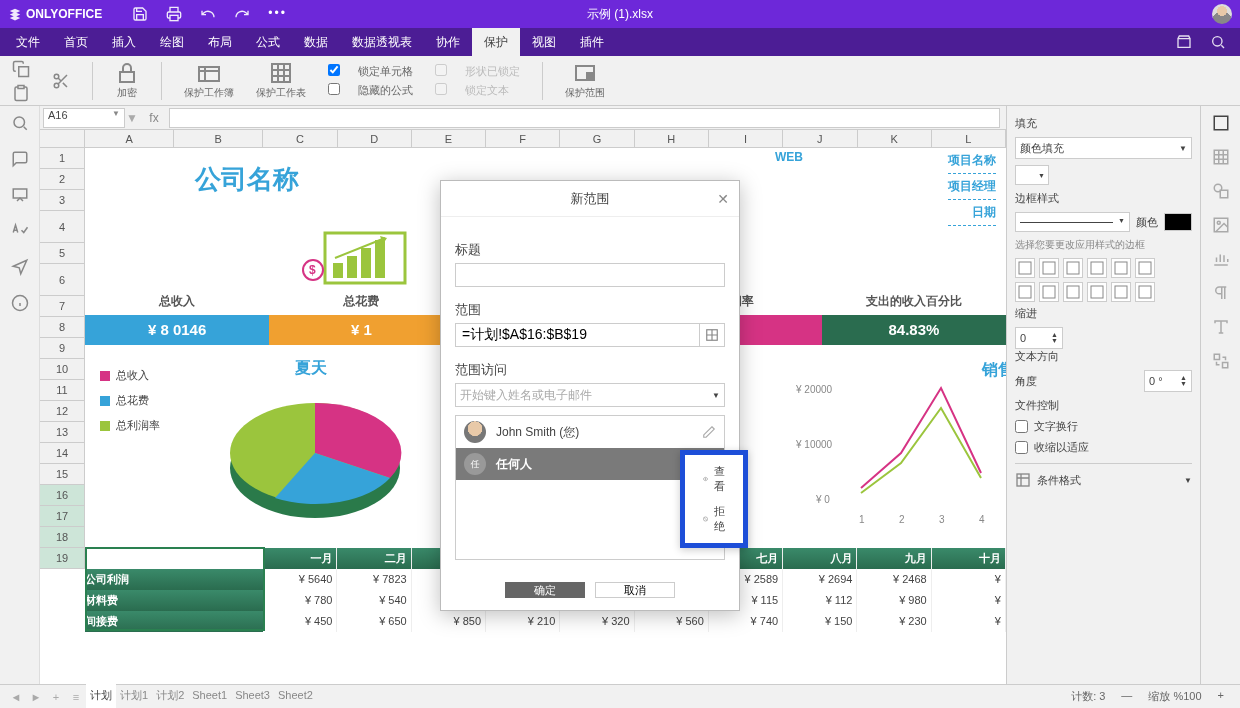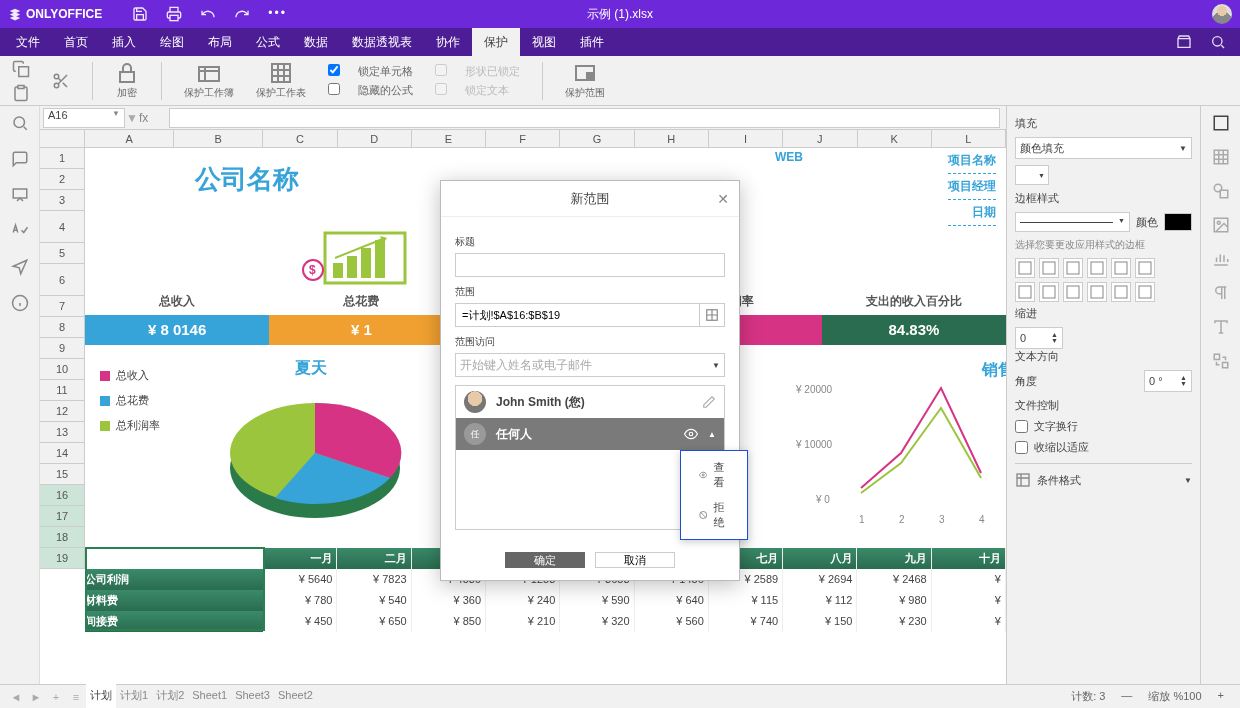--- a/index.html
+++ b/index.html
@@ -23,21 +23,21 @@
 .rchecks{display:flex;flex-direction:column;gap:4px;justify-content:center}
 .rcheck{display:flex;align-items:flex-start;gap:18px;font-size:11px;color:#666}
 .rcheck input{width:12px;height:12px}
 .rcheck.disabled{color:#bbb}
 .main{display:flex;height:calc(100% - 28px - 28px - 50px - 18px)}
 .left-sb{width:40px;background:#f1f1f1;border-right:1px solid #ddd;display:flex;flex-direction:column;align-items:center;padding-top:8px;gap:18px}
 .lsb-icon{width:18px;height:18px;color:#888;cursor:pointer}
 .ctr{flex:1;display:flex;flex-direction:column;position:relative;overflow:hidden}
 .namebox-row{height:24px;background:#f1f1f1;border-bottom:1px solid #ccc;display:flex;align-items:center}
 .namebox{width:82px;height:20px;border:1px solid #ccc;background:#fff;margin-left:3px;padding:0 4px;font-size:11px;display:flex;align-items:flex-start;justify-content:space-between}
-.fx-lbl{width:30px;color:#888}
+.fx-lbl{width:30px;text-align:center;color:#888}
 .fx-input{flex:1;height:20px;border:1px solid #ccc;background:#fff;margin-right:6px}
 .sheet{flex:1;position:relative;background:#fff;overflow:hidden}
 .colhdrs{position:absolute;top:0;left:45px;right:0;height:18px;background:#f1f1f1;border-bottom:1px solid #ccc;display:flex}
 .colhdr{border-right:1px solid #ccc;text-align:center;font-size:11px;line-height:18px;color:#555}
 .rowhdrs{position:absolute;top:18px;left:0;width:45px;background:#f1f1f1;border-right:1px solid #ccc}
 .rowhdr{height:21px;border-bottom:1px solid #ccc;text-align:center;font-size:11px;line-height:21px;color:#555}
 .corner{position:absolute;top:0;left:0;width:45px;height:18px;background:#f1f1f1;border-right:1px solid #ccc;border-bottom:1px solid #ccc}
 .canvas{position:absolute;top:18px;left:45px;right:0;bottom:0}
 .company{position:absolute;top:14px;left:110px;font-size:26px;color:#36a3d9;font-weight:bold;font-family:'Microsoft YaHei'}
 .meta-r{position:absolute;top:0;right:10px;text-align:right;font-size:12px;color:#36a3d9;font-weight:bold}
@@ -72,30 +72,30 @@
 .far-sb{width:40px;background:#f1f1f1;border-left:1px solid #ccc;display:flex;flex-direction:column;align-items:center;padding-top:8px;gap:16px}
 .tabs{position:absolute;bottom:0;left:0;right:0;height:24px;background:#f1f1f1;border-top:1px solid #ccc;display:flex;align-items:center;padding:0 6px;font-size:11px}
 .tab-nav{width:20px;text-align:center;color:#aaa;cursor:pointer}
 .tab{padding:0 4px;height:28px;line-height:24px;cursor:pointer;color:#888}
 .tab.active{border-bottom:2px solid #2a6c4f;color:#444;background:#fff}
 .status{margin-left:auto;display:flex;gap:16px;color:#666;padding-right:10px}
 .dialog{position:absolute;top:180px;left:440px;width:300px;background:#fff;border:1px solid #bbb;box-shadow:0 4px 20px rgba(0,0,0,.25);z-index:100}
 .dlg-title{height:36px;display:flex;align-items:center;justify-content:center;font-size:13px;position:relative;border-bottom:1px solid #eee}
 .dlg-close{position:absolute;right:10px;top:10px;cursor:pointer;color:#888;font-size:14px}
 .dlg-body{padding:10px 14px}
-.dlg-lbl{font-size:10px;margin-bottom:4px;margin-top:8px}
-.dlg-inp{width:100%;height:24px;border:1px solid #ccc;padding:0 6px;font-size:11px}
+.dlg-lbl{font-size:13px;margin-bottom:4px;margin-top:14px}
+.dlg-inp{width:100%;height:24px;border:1px solid #ccc;padding:0 6px;font-size:14px}
 .dlg-range{display:flex}
 .dlg-range input{flex:1;border-right:0}
 .dlg-range .btn{width:26px;border:1px solid #ccc;display:flex;align-items:center;justify-content:center}
 .user-list{border:1px solid #ccc;margin-top:8px;height:145px}
 .user-row{height:32px;display:flex;align-items:center;padding:0 8px;gap:10px;font-size:12px}
 .user-row.sel{background:#7a7a7a;color:#fff}
 .uavatar{width:22px;height:22px;border-radius:50%;background:#ddd;display:flex;align-items:center;justify-content:center;font-size:9px}
-.popup{position:absolute;top:450px;left:680px;width:68px;background:#fff;border:1px solid #1d4ed8;box-shadow:0 2px 8px rgba(0,0,0,.2);z-index:101;padding:4px 8px}
+.popup{position:absolute;top:450px;left:680px;width:68px;background:#fff;border:5px solid #1d4ed8;box-shadow:0 2px 8px rgba(0,0,0,.2);z-index:101;padding:4px 8px}
 .pop-item{padding:5px 10px;font-size:11px;cursor:pointer;display:flex;align-items:center;gap:6px}
 .dlg-btns{display:flex;gap:10px;justify-content:center;padding:12px}
 .dlg-btn{width:80px;height:16px;border:1px solid #ccc;background:#fff;font-size:11px;cursor:pointer}
 .dlg-btn.primary{background:#666;color:#fff;border-color:#666}
 svg{display:block}
 </style>
 </head>
 <body>
 
 <div class="titlebar">
@@ -613,21 +613,21 @@
         </div>
     </div>
     <div class="dlg-lbl">范围访问</div>
     <div class="rsb-sel" style="height:24px">
         <span style="color:#aaa">开始键入姓名或电子邮件</span>
         <span style="font-size:8px">▼</span>
       </div>
     <div class="user-list">
       <div class="user-row">
         <div class="uavatar" style="background:radial-gradient(circle at 50% 35%,#e8c9a8 40%,#777 41%)"></div>
-        <span style="font-weight:bold">John Smith (您)</span>
+        <span style="font-weight:normal">John Smith (您)</span>
         <svg style="margin-left:auto" width="14" height="14" viewBox="0 0 24 24" fill="none" stroke="#aaa" stroke-width="2">
             <path d="M17 3l4 4L7 21H3v-4L17 3z"></path>
           </svg>
       </div>
       <div class="user-row sel">
         <div class="uavatar" style="background:#999;color:#fff">任</div>
         <span style="font-weight:bold">任何人</span>
         <svg style="margin-left:auto" width="14" height="14" viewBox="0 0 24 24" fill="none" stroke="#fff" stroke-width="2">
             <path d="M1 12s4-8 11-8 11 8 11 8-4 8-11 8-11-8-11-8z"></path>
             <circle cx="12" cy="12" r="3"></circle>

